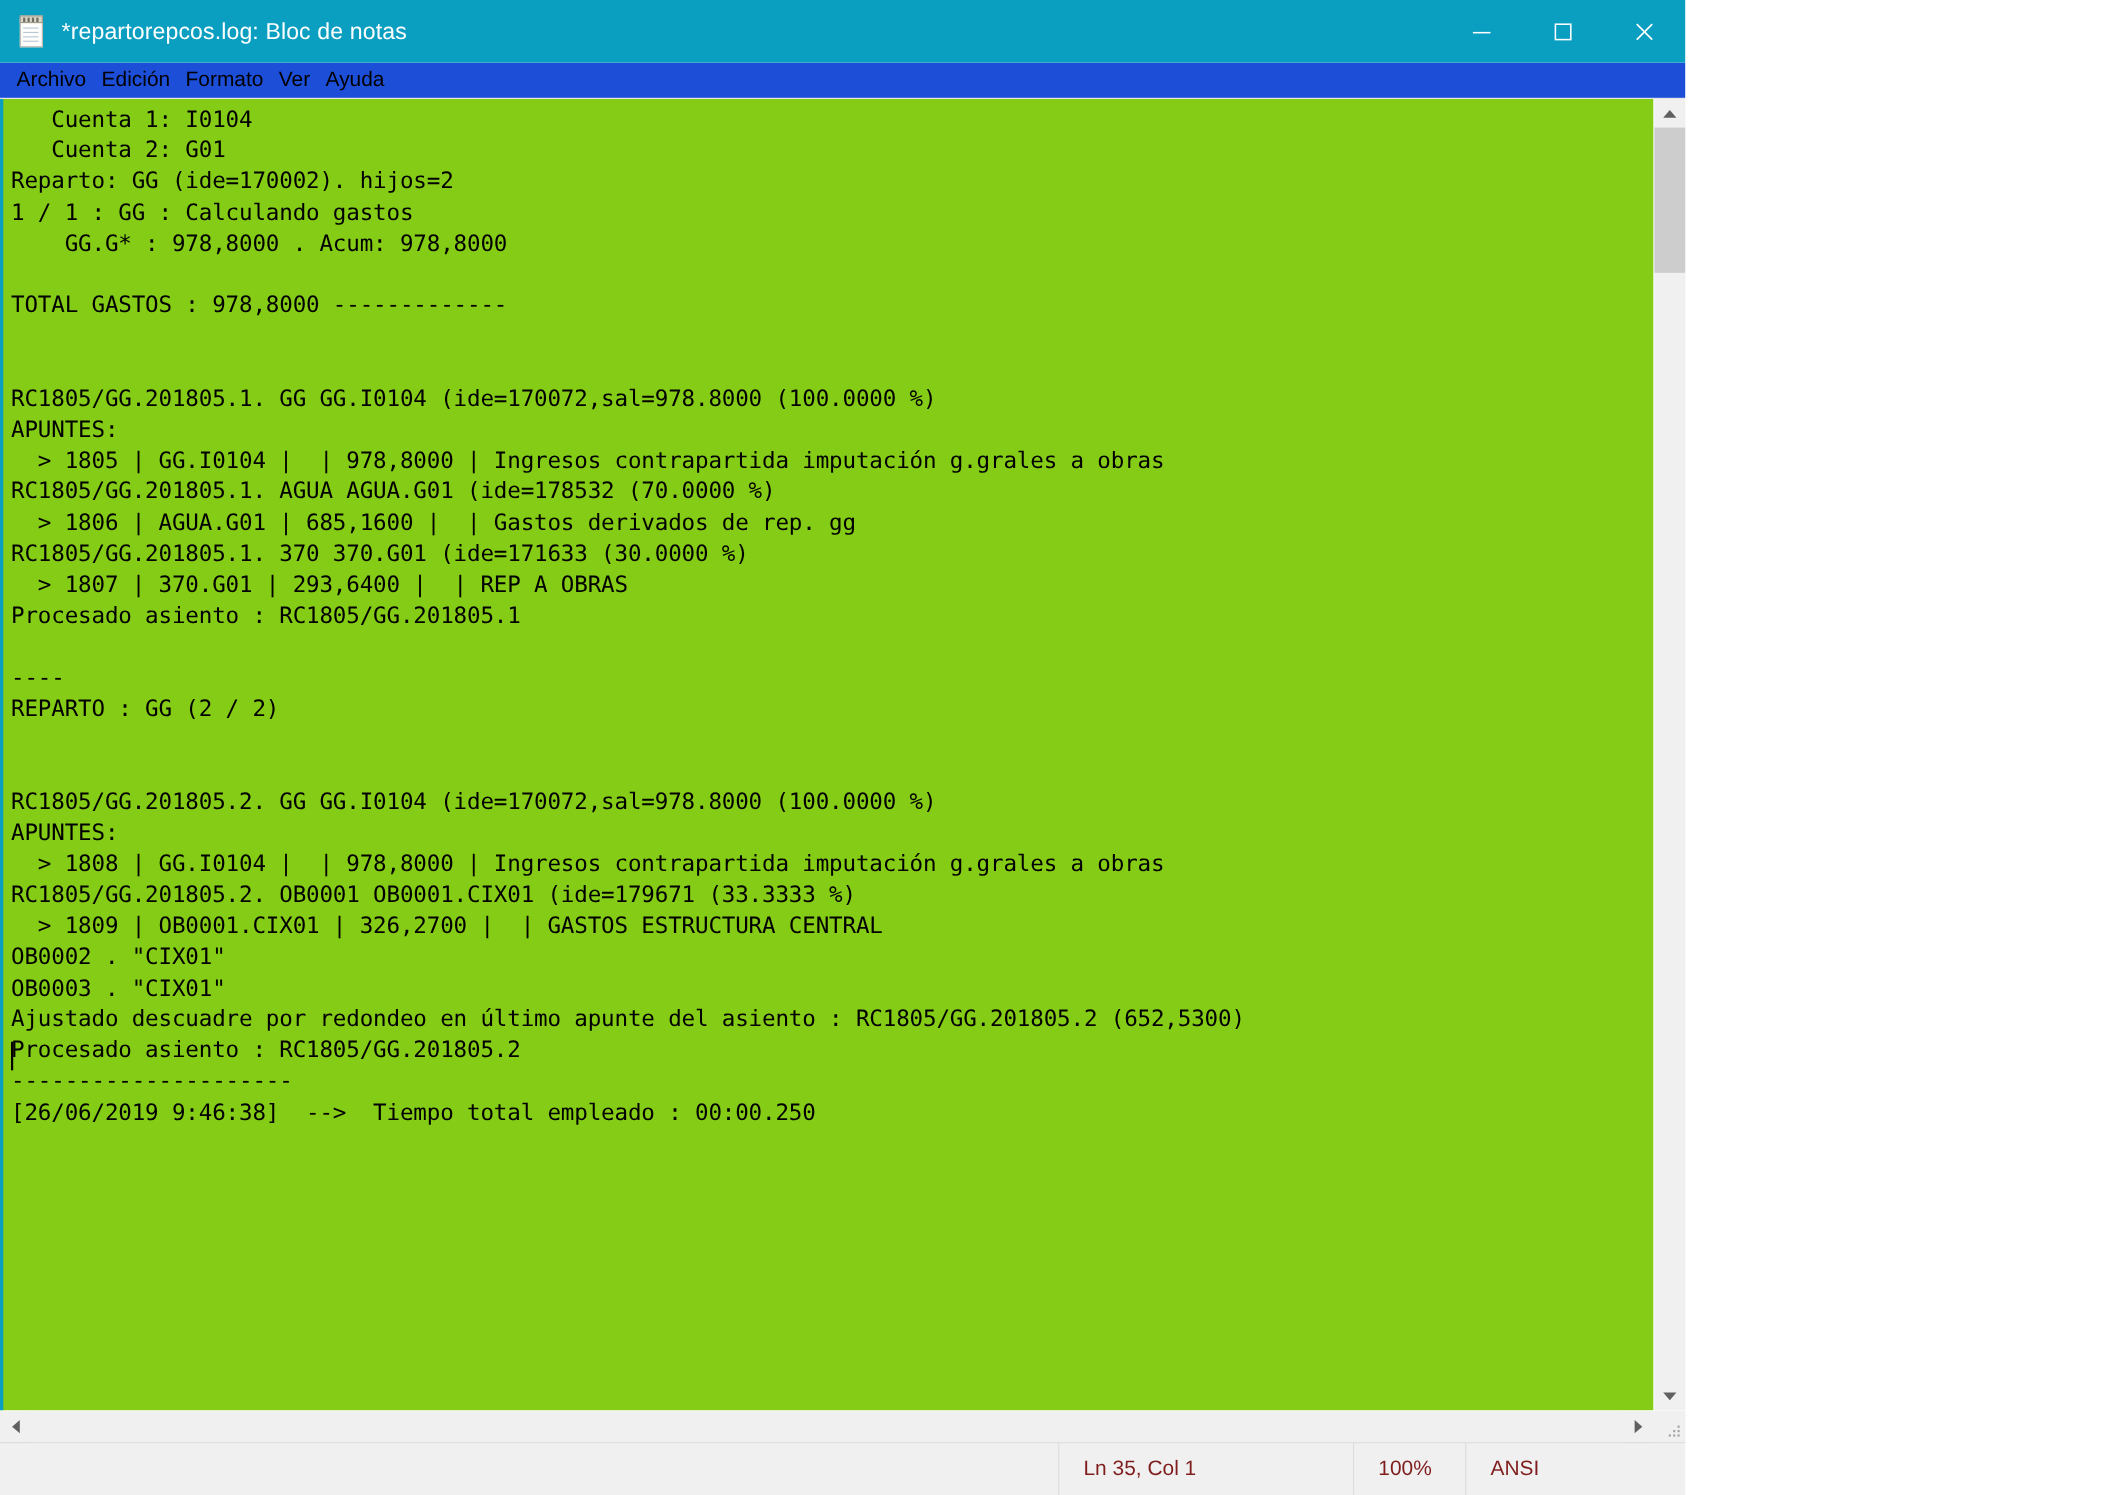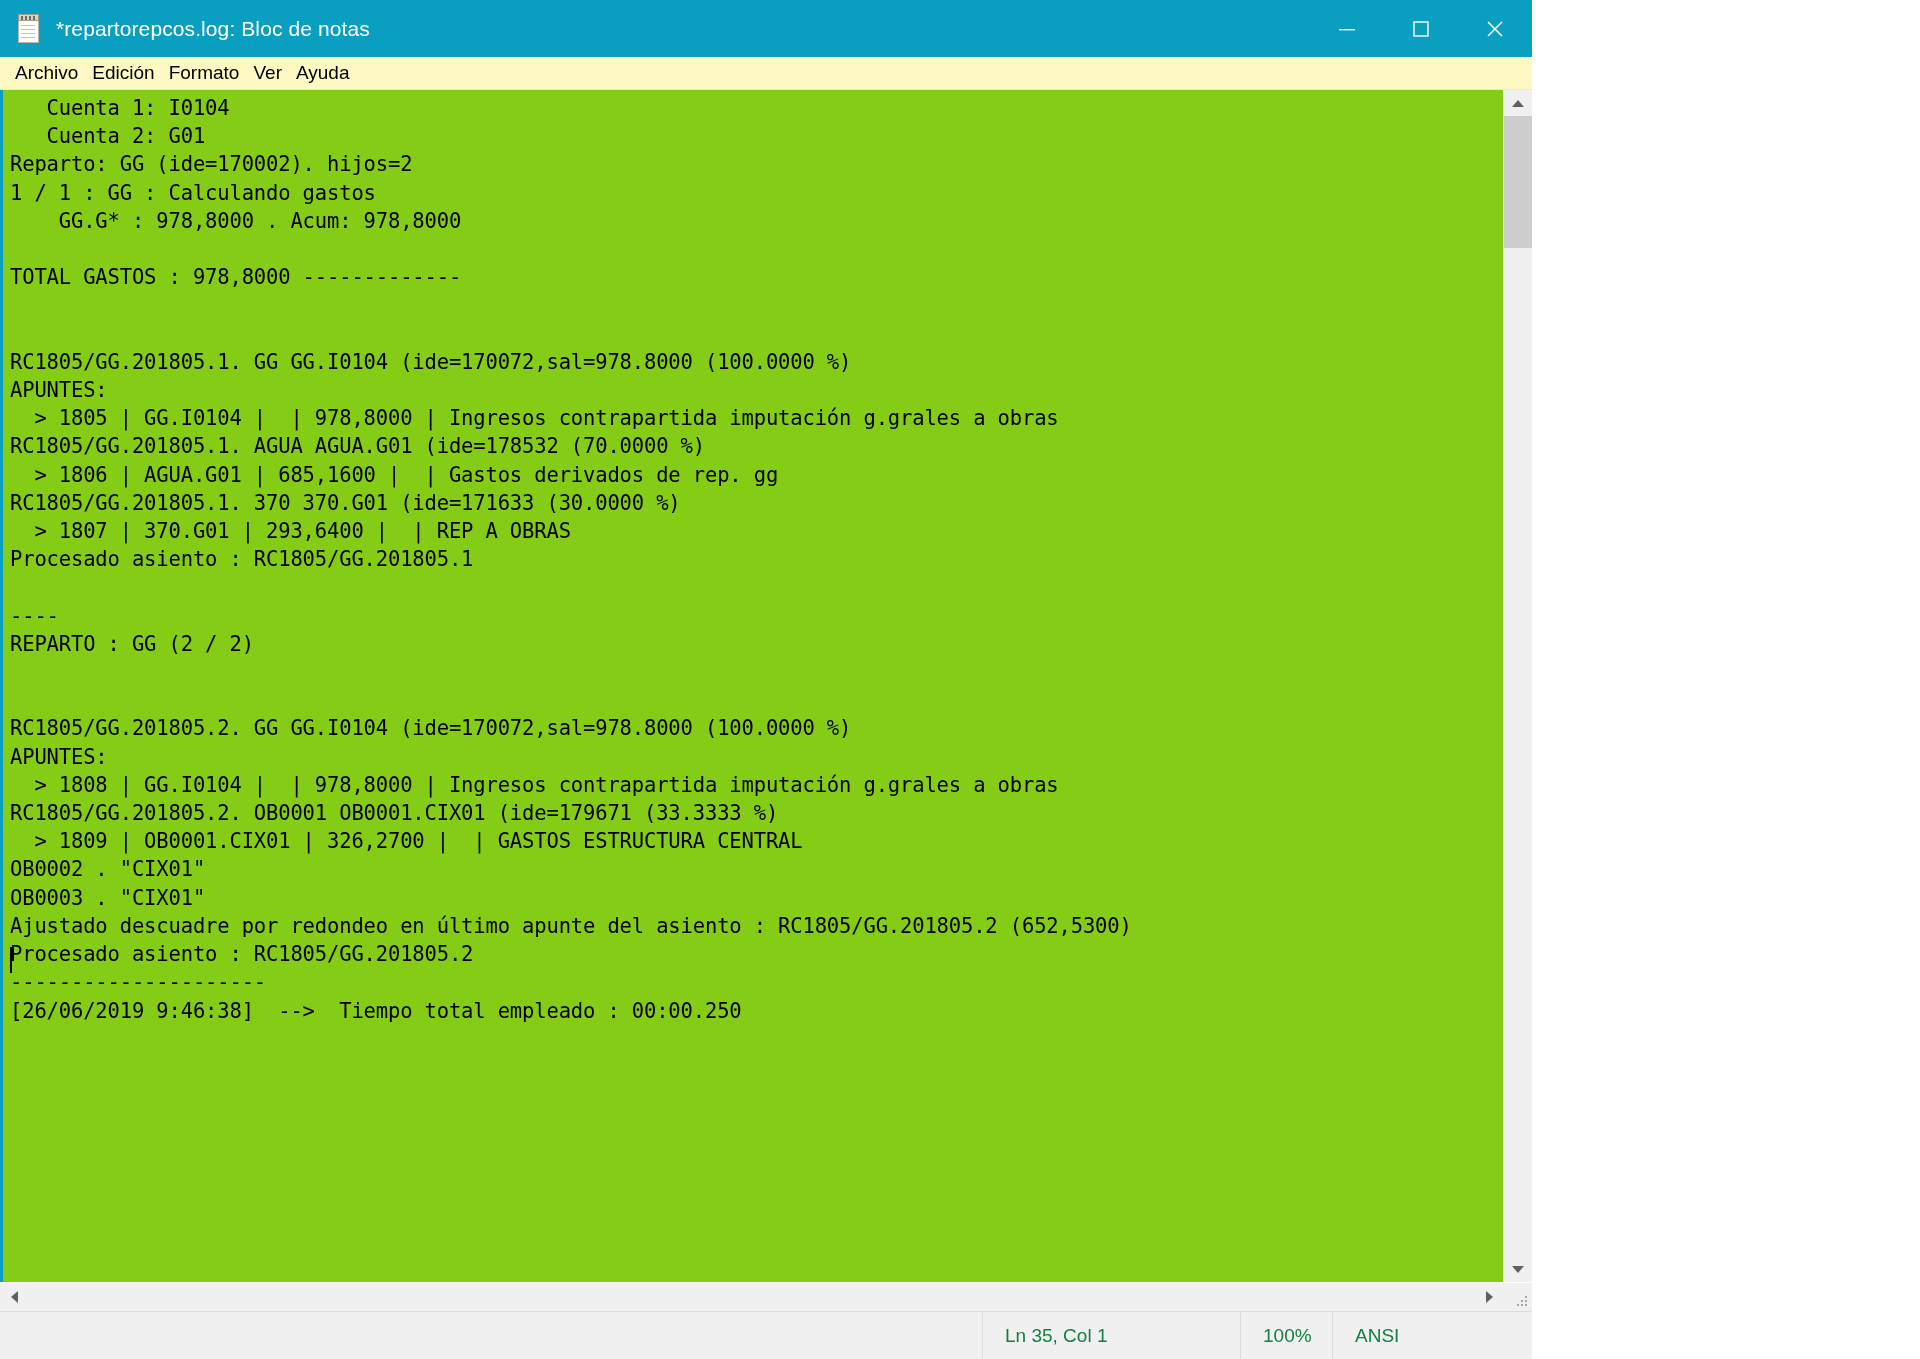--- a/index.html
+++ b/index.html
@@ -98,21 +98,21 @@
     display: flex;
     align-items: center;
     justify-content: center;
   }
   .win-btn svg { display: block; }
 
   
   .menubar {
     height: 32px;
     min-height: 32px;
-    background: #fef9c3;
+    background: #1d4ed8;
     display: flex;
     align-items: center;
     padding-left: 8px;
   }
   .menu-item {
     font-size: 19px;
     color: #000000;
     padding: 2px 7px 3px 7px;
     white-space: nowrap;
   }
@@ -258,25 +258,26 @@
     display: flex;
     align-items: stretch;
     border-top: 1px solid #dcdcdc;
     box-sizing: border-box;
   }
   .sb-spacer { flex: 1 1 auto; }
   .sb-cell {
     display: flex;
     align-items: center;
     font-size: 19px;
-    color: #15803d;
+    color: #7f1d1d;
     border-left: 1px solid #dcdcdc;
     padding-left: 22px;
     box-sizing: border-box;
     white-space: nowrap;
+    margin-left: 10px;
   }
   .sb-pos { width: 258px; }
   .sb-zoom { width: 92px; }
   .sb-eol { width: 235px; }
   .sb-enc { width: 200px; }
 </style>
 </head>
 <body>
 
 <div class="window">

